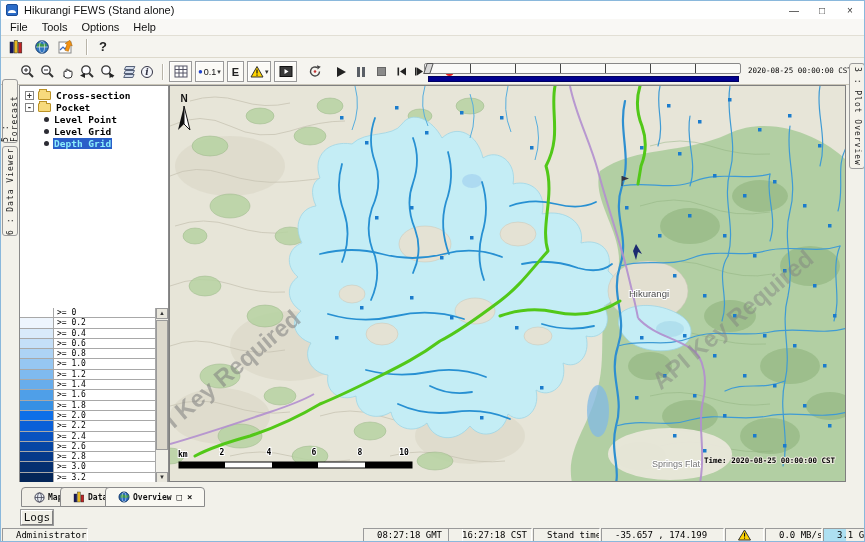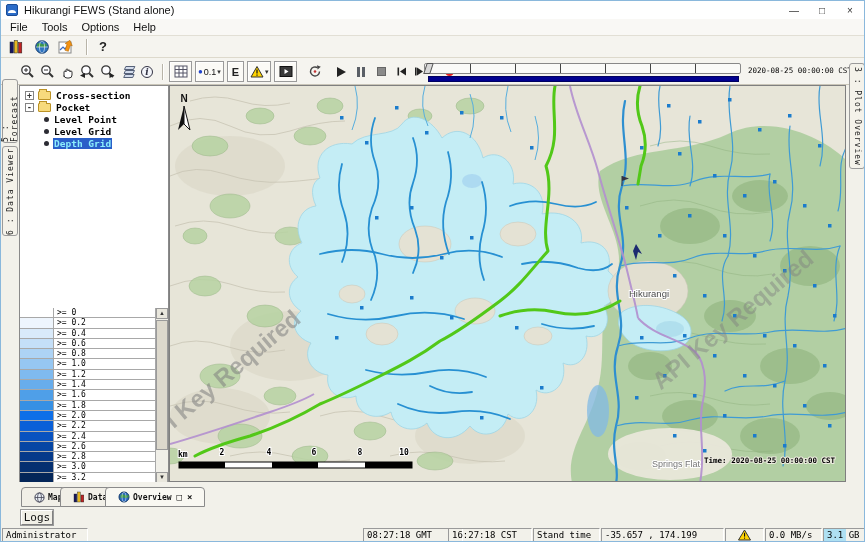--- a/index.html
+++ b/index.html
@@ -109,21 +109,21 @@
   .btab .winglyph { font-size:9px; font-weight:bold; margin-left:2px; }
   .logs-btn { position:absolute; left:20px; top:28px; width:32px; height:15px; background:#f1efe7;
               border:1px solid; border-color:#fff #808080 #808080 #fff; outline:1px solid #9a9a9a;
               font-family:"DejaVu Sans Mono",monospace; font-size:11px; text-align:center;
               line-height:13px; color:#111; }
 
   
   .statusbar { position:absolute; left:0; top:526px; width:100%; height:16px; background:#f2f1ea; }
   .scell { position:absolute; top:1px; height:14px; border:1px solid; border-color:#9a9a9a #ffffff #ffffff #9a9a9a;
            font-family:"DejaVu Sans Mono",monospace; font-size:9px; line-height:12px; color:#000;
-           padding-left:3px; white-space:nowrap; overflow:hidden; }
+           padding-left:13px; white-space:nowrap; overflow:hidden; }
   .scell.mem { background:linear-gradient(to right,#aee0f2 0 55%, #f2f1ea 55%); }
   .scell.warn { display:flex; align-items:center; justify-content:center; padding-left:0; }
 </style>
 </head>
 <body>
 
 <div class="titlebar">
   <div class="app-icon"></div>
   <div class="title-text">Hikurangi FEWS  (Stand alone)</div>
   <div class="win-controls">

